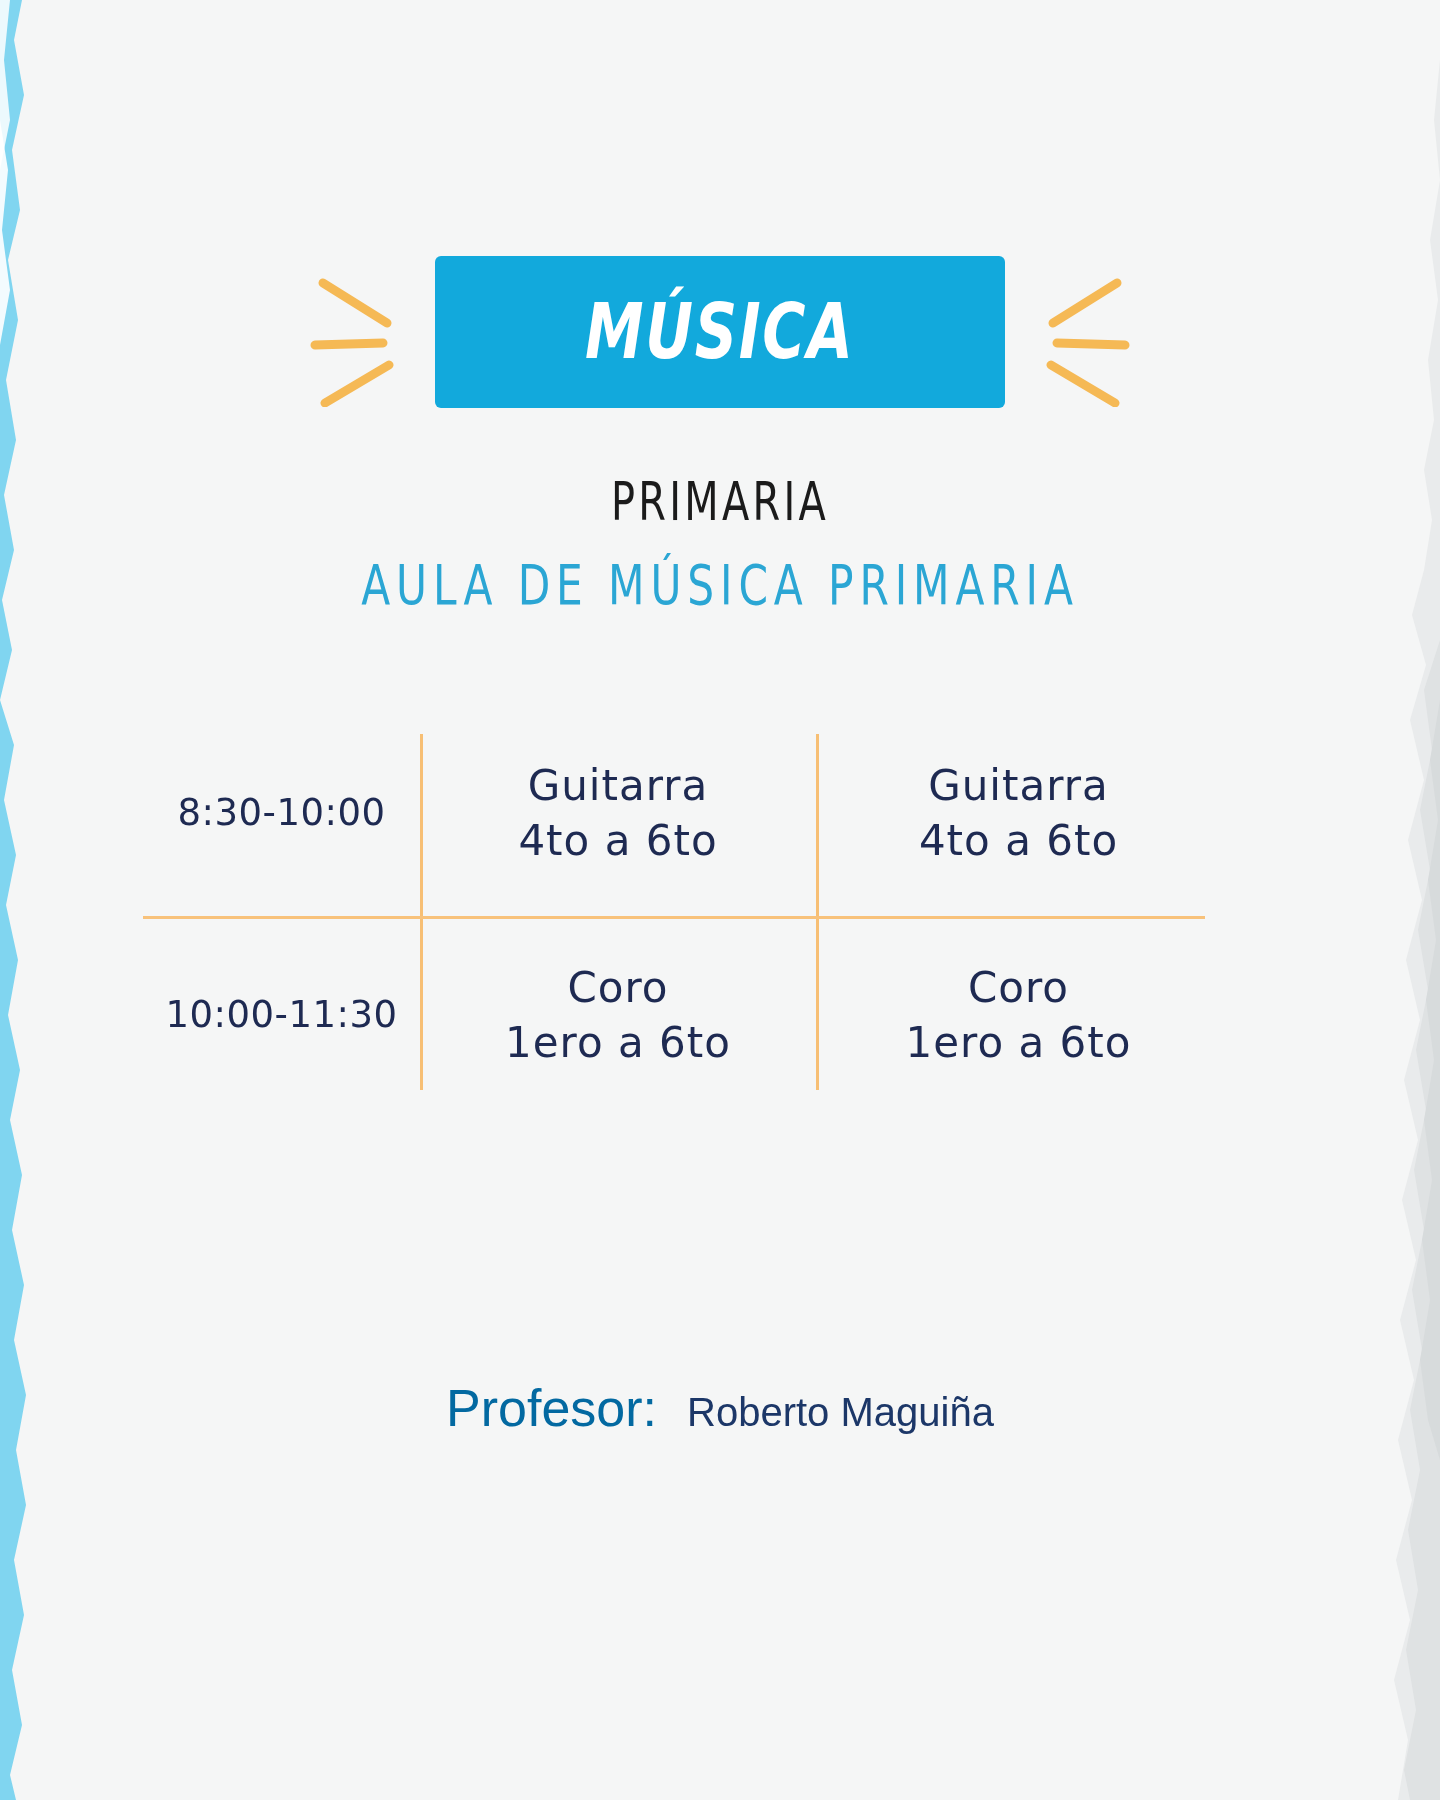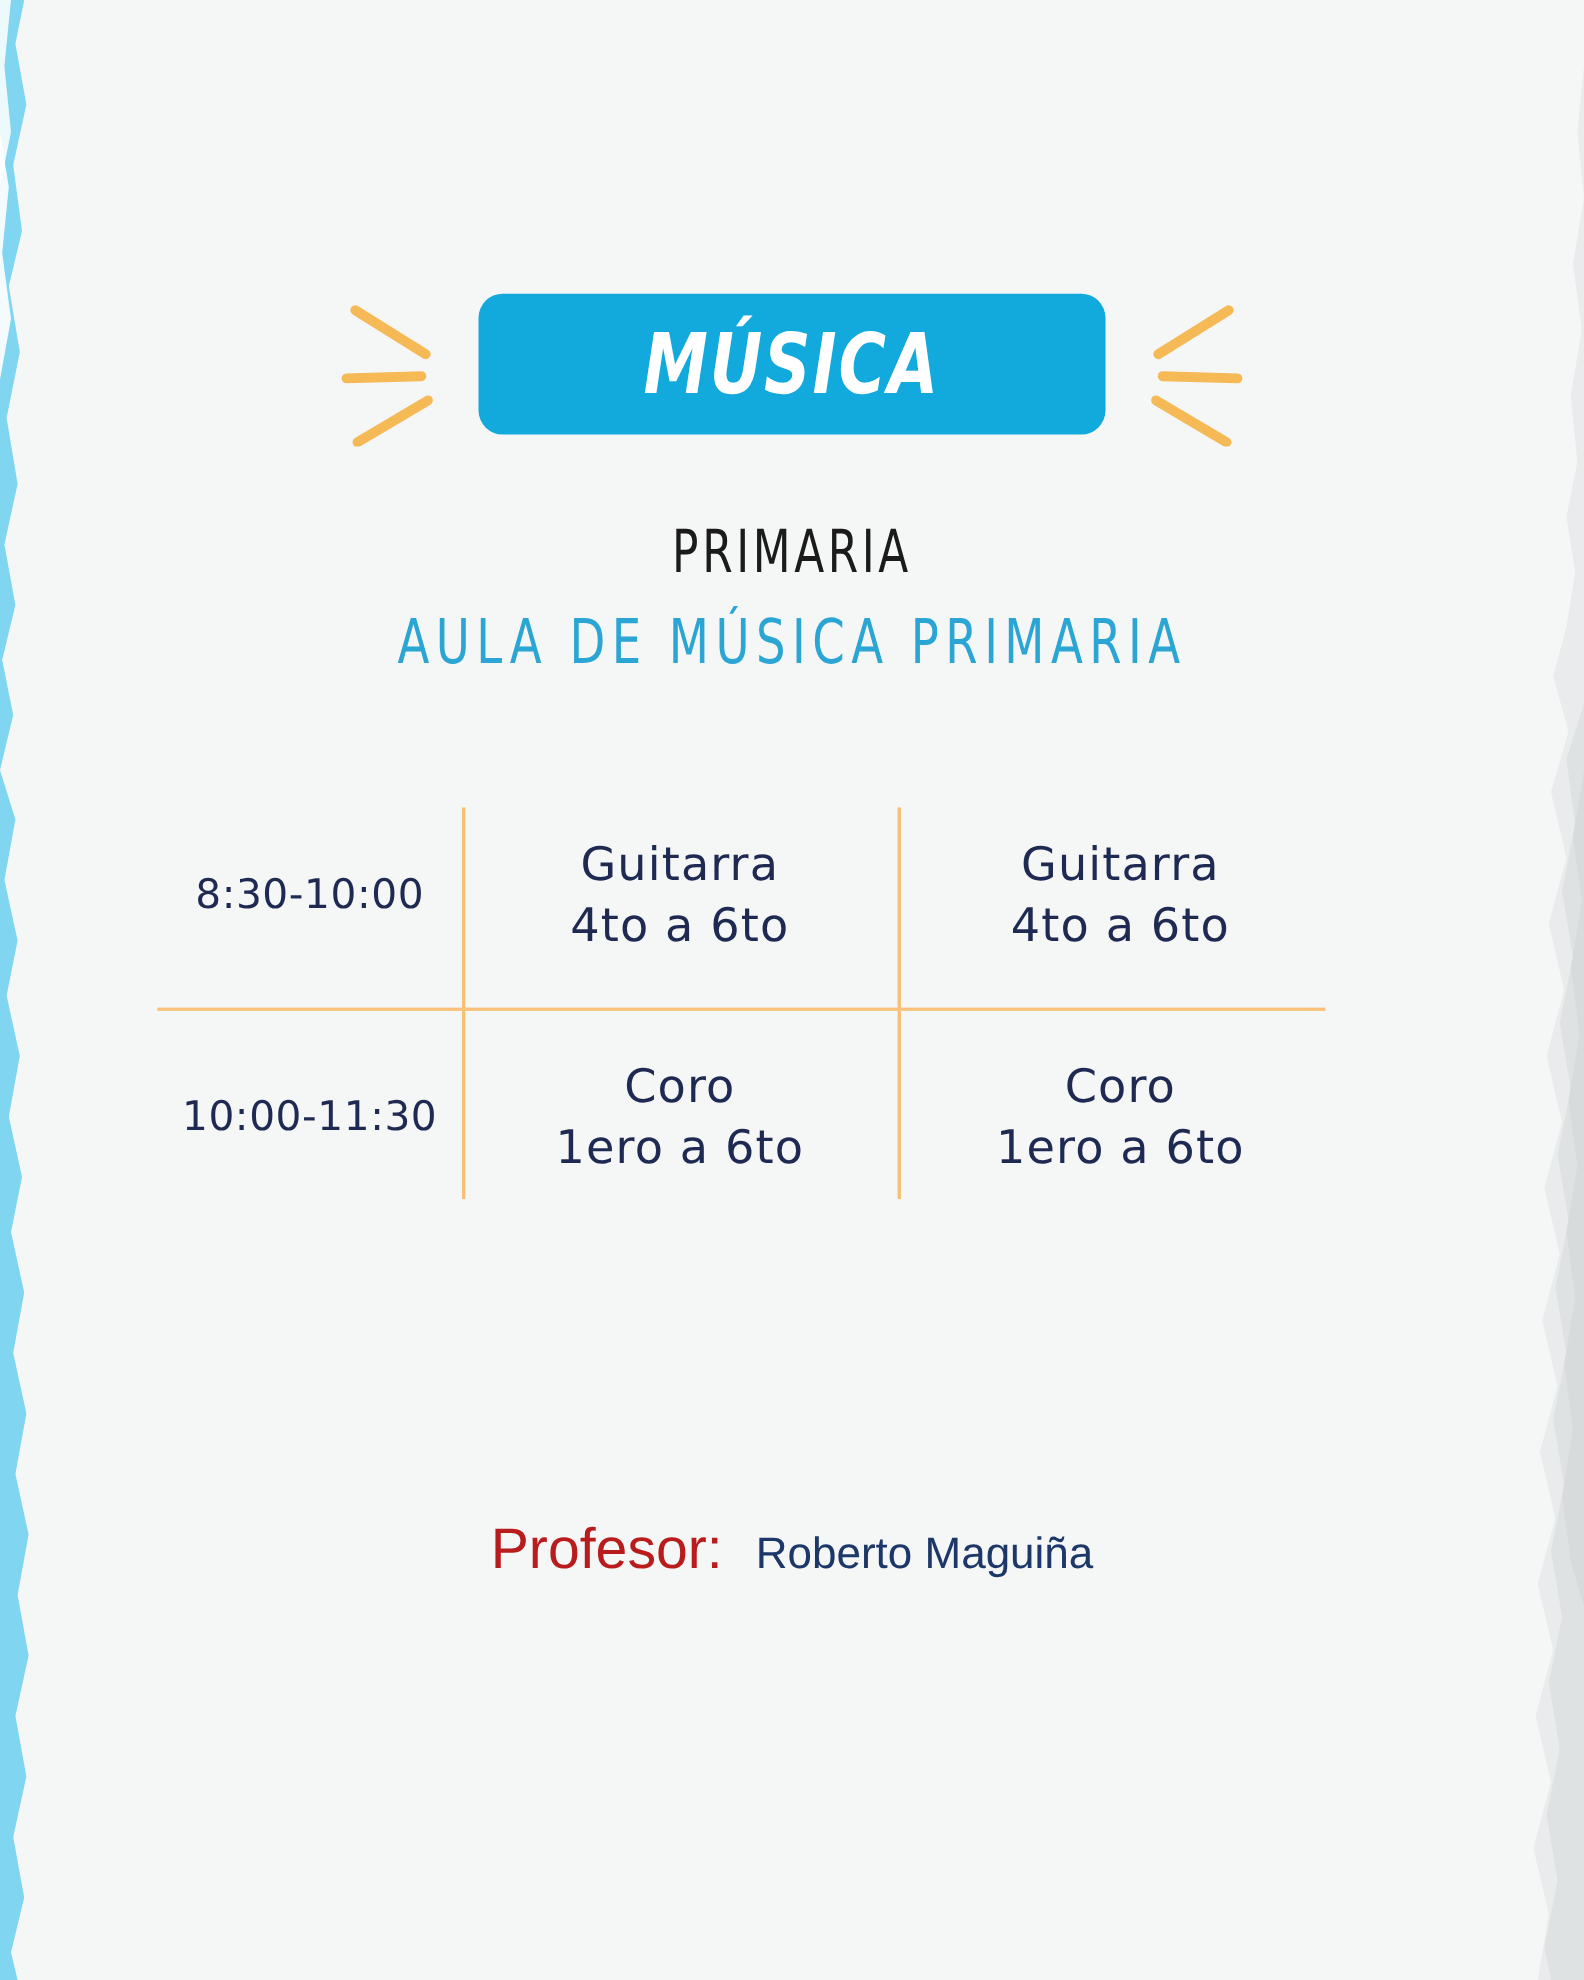--- a/index.html
+++ b/index.html
@@ -47,23 +47,23 @@
     z-index: 3;
   }
   .rays {
     width: 110px;
     height: 150px;
     flex: none;
     position: relative;
   }
   .badge {
     width: 570px;
-    height: 128px;
+    height: 152px;
     background: #12a9dc;
-    border-radius: 22px;
+    border-radius: 6px;
     display: flex;
     align-items: center;
     justify-content: center;
     margin: 0 24px;
     flex: none;
   }
   .badge-text {
     color: #ffffff;
     font-family: "DejaVu Sans Condensed", "Liberation Sans Narrow", "Liberation Sans", sans-serif;
     font-weight: 700;
@@ -177,21 +177,21 @@
     top: 1378px;
     left: 0;
     width: 1440px;
     text-align: center;
     z-index: 3;
     white-space: nowrap;
   }
   .prof-label {
     font-family: "Liberation Sans", sans-serif;
     font-size: 52px;
-    color: #b91c1c;
+    color: #0369a1;
     font-weight: 400;
   }
   .prof-name {
     font-family: "Liberation Sans", sans-serif;
     font-size: 40px;
     color: #1c3768;
     font-weight: 400;
     margin-left: 30px;
   }
 </style>

